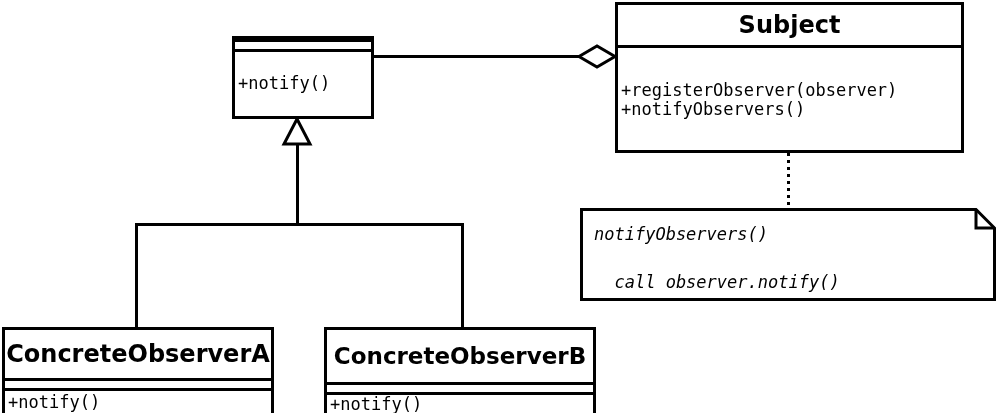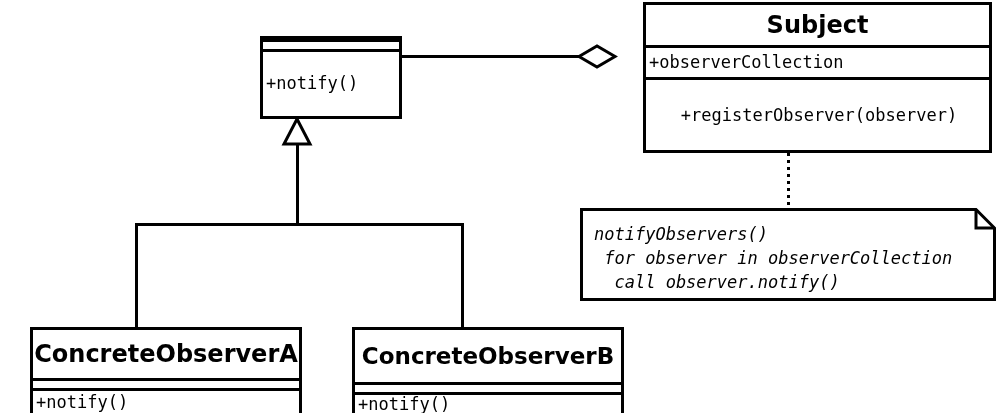--- a/index.html
+++ b/index.html
@@ -17,21 +17,20 @@
   }
 
   
   .uml-class {
     position: absolute;
     box-sizing: border-box;
     background: #ffffff;
     border: 3px solid #000000;
     display: flex;
     flex-direction: column;
-    margin-left: 28px;
   }
   .uml-title {
     box-sizing: border-box;
     font-family: "DejaVu Sans", sans-serif;
     font-weight: bold;
     text-align: center;
     color: #000000;
     display: flex;
     align-items: center;
     justify-content: center;
@@ -58,21 +57,21 @@
   
   #cls-observer { left: 232px; top: 36px; width: 142px; height: 83px; }
   #cls-observer .uml-title { height: 38px; font-size: 21px; }
   #cls-observer .attrs { height: 10px; }
   #cls-observer .ops { flex: 1; font-size: 17px; }
 
   
   #cls-subject { left: 615px; top: 2px; width: 349px; height: 151px; }
   #cls-subject .uml-title { height: 40px; font-size: 24px; }
   #cls-subject .attrs { height: 32px; font-size: 17px; }
-  #cls-subject .ops { flex: 1; font-size: 17px; padding-top: 2px; align-items: center; }
+  #cls-subject .ops { flex: 1; font-size: 17px; padding-top: 2px; }
 
   
   #cls-concrete-a { left: 2px; top: 327px; width: 272px; height: 90px; }
   #cls-concrete-a .uml-title { height: 48px; font-size: 24px; }
   #cls-concrete-a .attrs { height: 10px; }
   #cls-concrete-a .ops { flex: 1; font-size: 17px; }
 
   
   #cls-concrete-b { left: 324px; top: 327px; width: 272px; height: 90px; }
   #cls-concrete-b .uml-title { height: 52px; font-size: 23px; }
@@ -174,25 +173,23 @@
 
   <div class="uml-class" id="cls-observer">
     <div class="uml-compartment attrs empty"></div>
     <div class="uml-compartment ops">
       <div class="member">+notify()</div>
     </div>
   </div>
 
   <div class="uml-class" id="cls-subject">
     <div class="uml-title">Subject</div>
-    <div class="uml-compartment attrs">
-      <div class="member">+observerCollection</div>
-    </div>
     <div class="uml-compartment ops">
       <div class="member">+registerObserver(observer)</div>
+      <div class="member">+notifyObservers()</div>
     </div>
   </div>
 
   <div class="uml-class" id="cls-concrete-a">
     <div class="uml-title">ConcreteObserverA</div>
     <div class="uml-compartment attrs empty"></div>
     <div class="uml-compartment ops">
       <div class="member">+notify()</div>
     </div>
   </div>
@@ -204,17 +201,16 @@
       <div class="member">+notify()</div>
     </div>
   </div>
 
   <div id="note-box">
     <svg width="416" height="93" viewBox="0 0 416 93" style="position:absolute;left:0;top:0;">
       <path d="M 1.5,1.5 L 396,1.5 L 414.5,20 L 414.5,91.5 L 1.5,91.5 Z" fill="#ffffff" stroke="#000000" stroke-width="3" stroke-linejoin="miter"></path>
       <path d="M 396,1.5 L 396,20 L 414.5,20" fill="none" stroke="#000000" stroke-width="3" stroke-linejoin="miter"></path>
     </svg>
     <div class="note-text" style="top:14px;">notifyObservers()</div>
-    <div class="note-text" style="top:38px;"> for observer in observerCollection</div>
     <div class="note-text" style="top:62px;text-align:right;">  call observer.notify()</div>
   </div>
 
 </div>
 
 </body></html>

